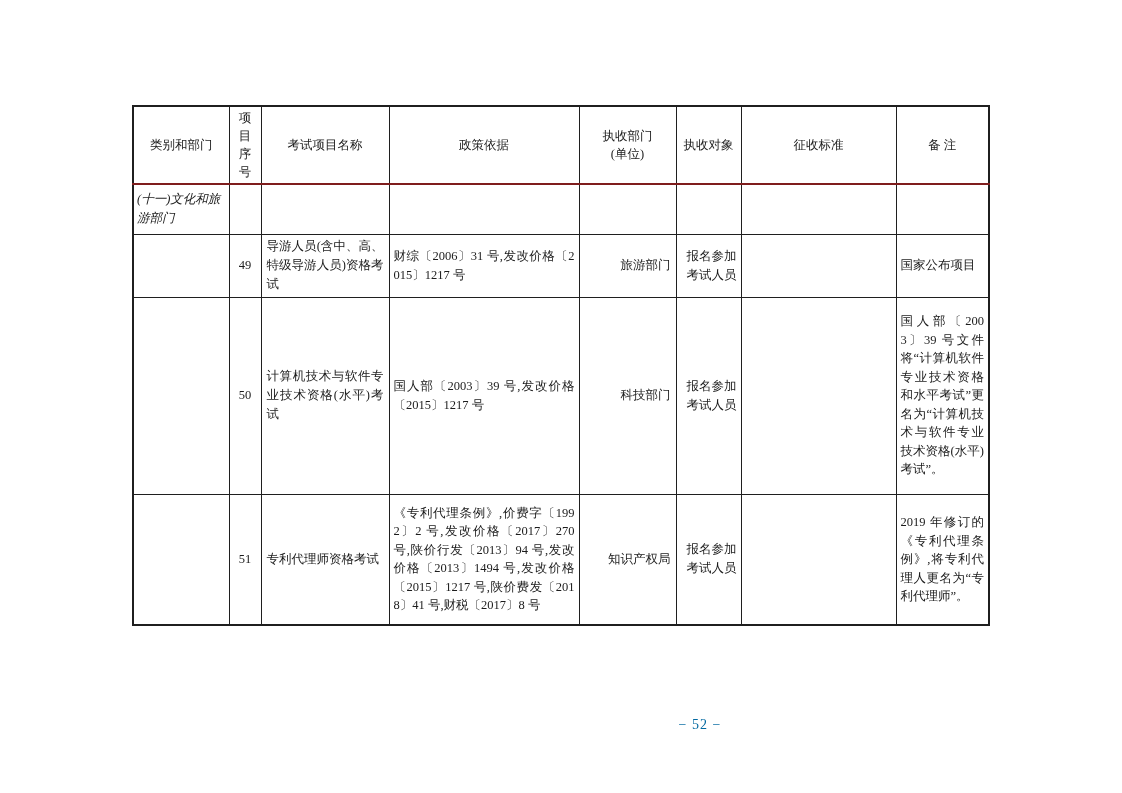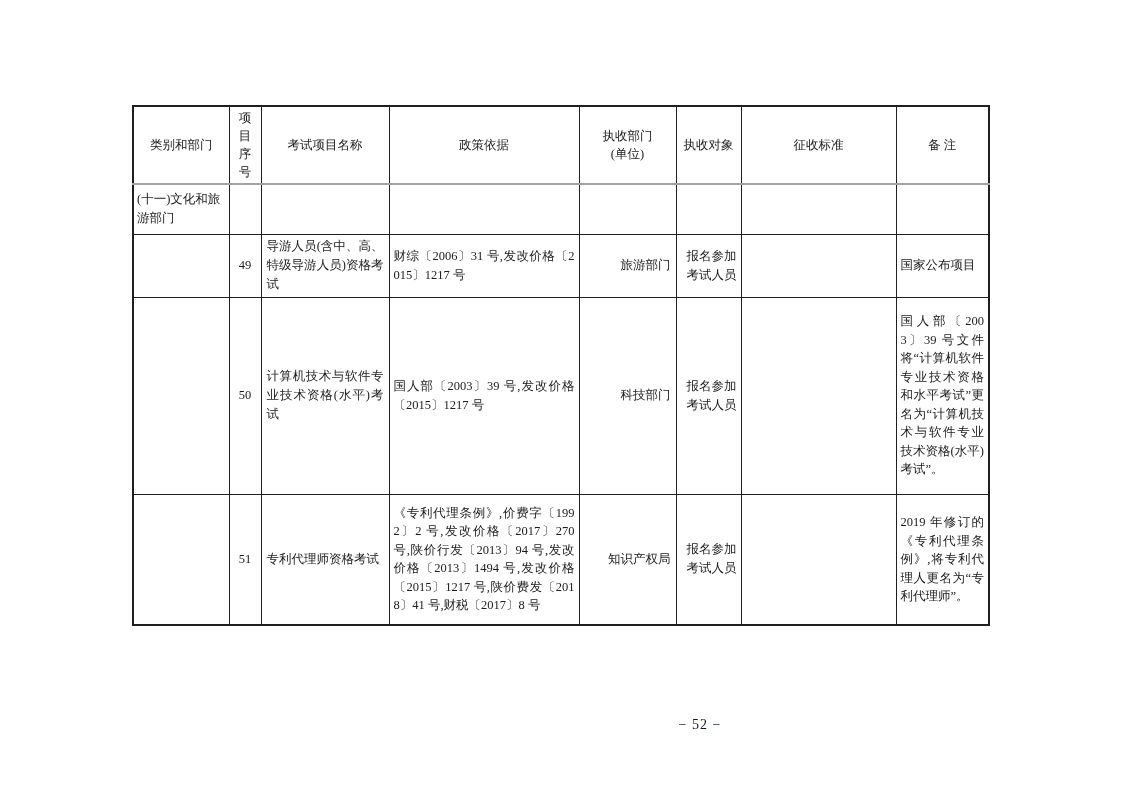--- a/index.html
+++ b/index.html
@@ -35,25 +35,25 @@
     padding: 2px 5px;
     vertical-align: middle;
     overflow: hidden;
     font-weight: normal;
     word-break: break-all;
   }
   .fee-table thead tr { height: 45px; }
   .fee-table thead th {
     text-align: center;
     white-space: pre-line;
-    border-bottom: 2px solid #a3a3a3;
+    border-bottom: 2px solid #7f1d1d;
     line-height: 18px;
   }
   
-  tr.rh-0 { height: 50px; }
+  tr.rh-0 { height: 50px; font-style: italic; }
   tr.rh-1 { height: 63px; }
   tr.rh-2 { height: 48px; }
   tr.rh-3 { height: 197px; }
   tr.rh-4 { height: 49px; }
   tr.rh-5 { height: 131px; }
   
   td.c-cat    { text-align: left; padding: 2px 3px; }
   td.c-no     { text-align: center; padding: 2px 1px; }
   td.c-name   { text-align: justify; }
   td.c-policy { text-align: justify; line-height: 18.5px; padding: 2px 4px; }
@@ -62,21 +62,21 @@
   td.c-std    { text-align: left; }
   td.c-remark { text-align: justify; line-height: 18.5px; padding: 3px 4px; }
   .footer {
     position: absolute;
     left: 640px;
     top: 717px;
     width: 120px;
     text-align: center;
     font-size: 14px;
     letter-spacing: 1px;
-    color: #0f172a;
+    color: #0369a1;
   }
 </style>
 </head>
 <body>
 
 <div class="page">
 
   <table class="fee-table">
     <colgroup>
       <col style="width:96px">

